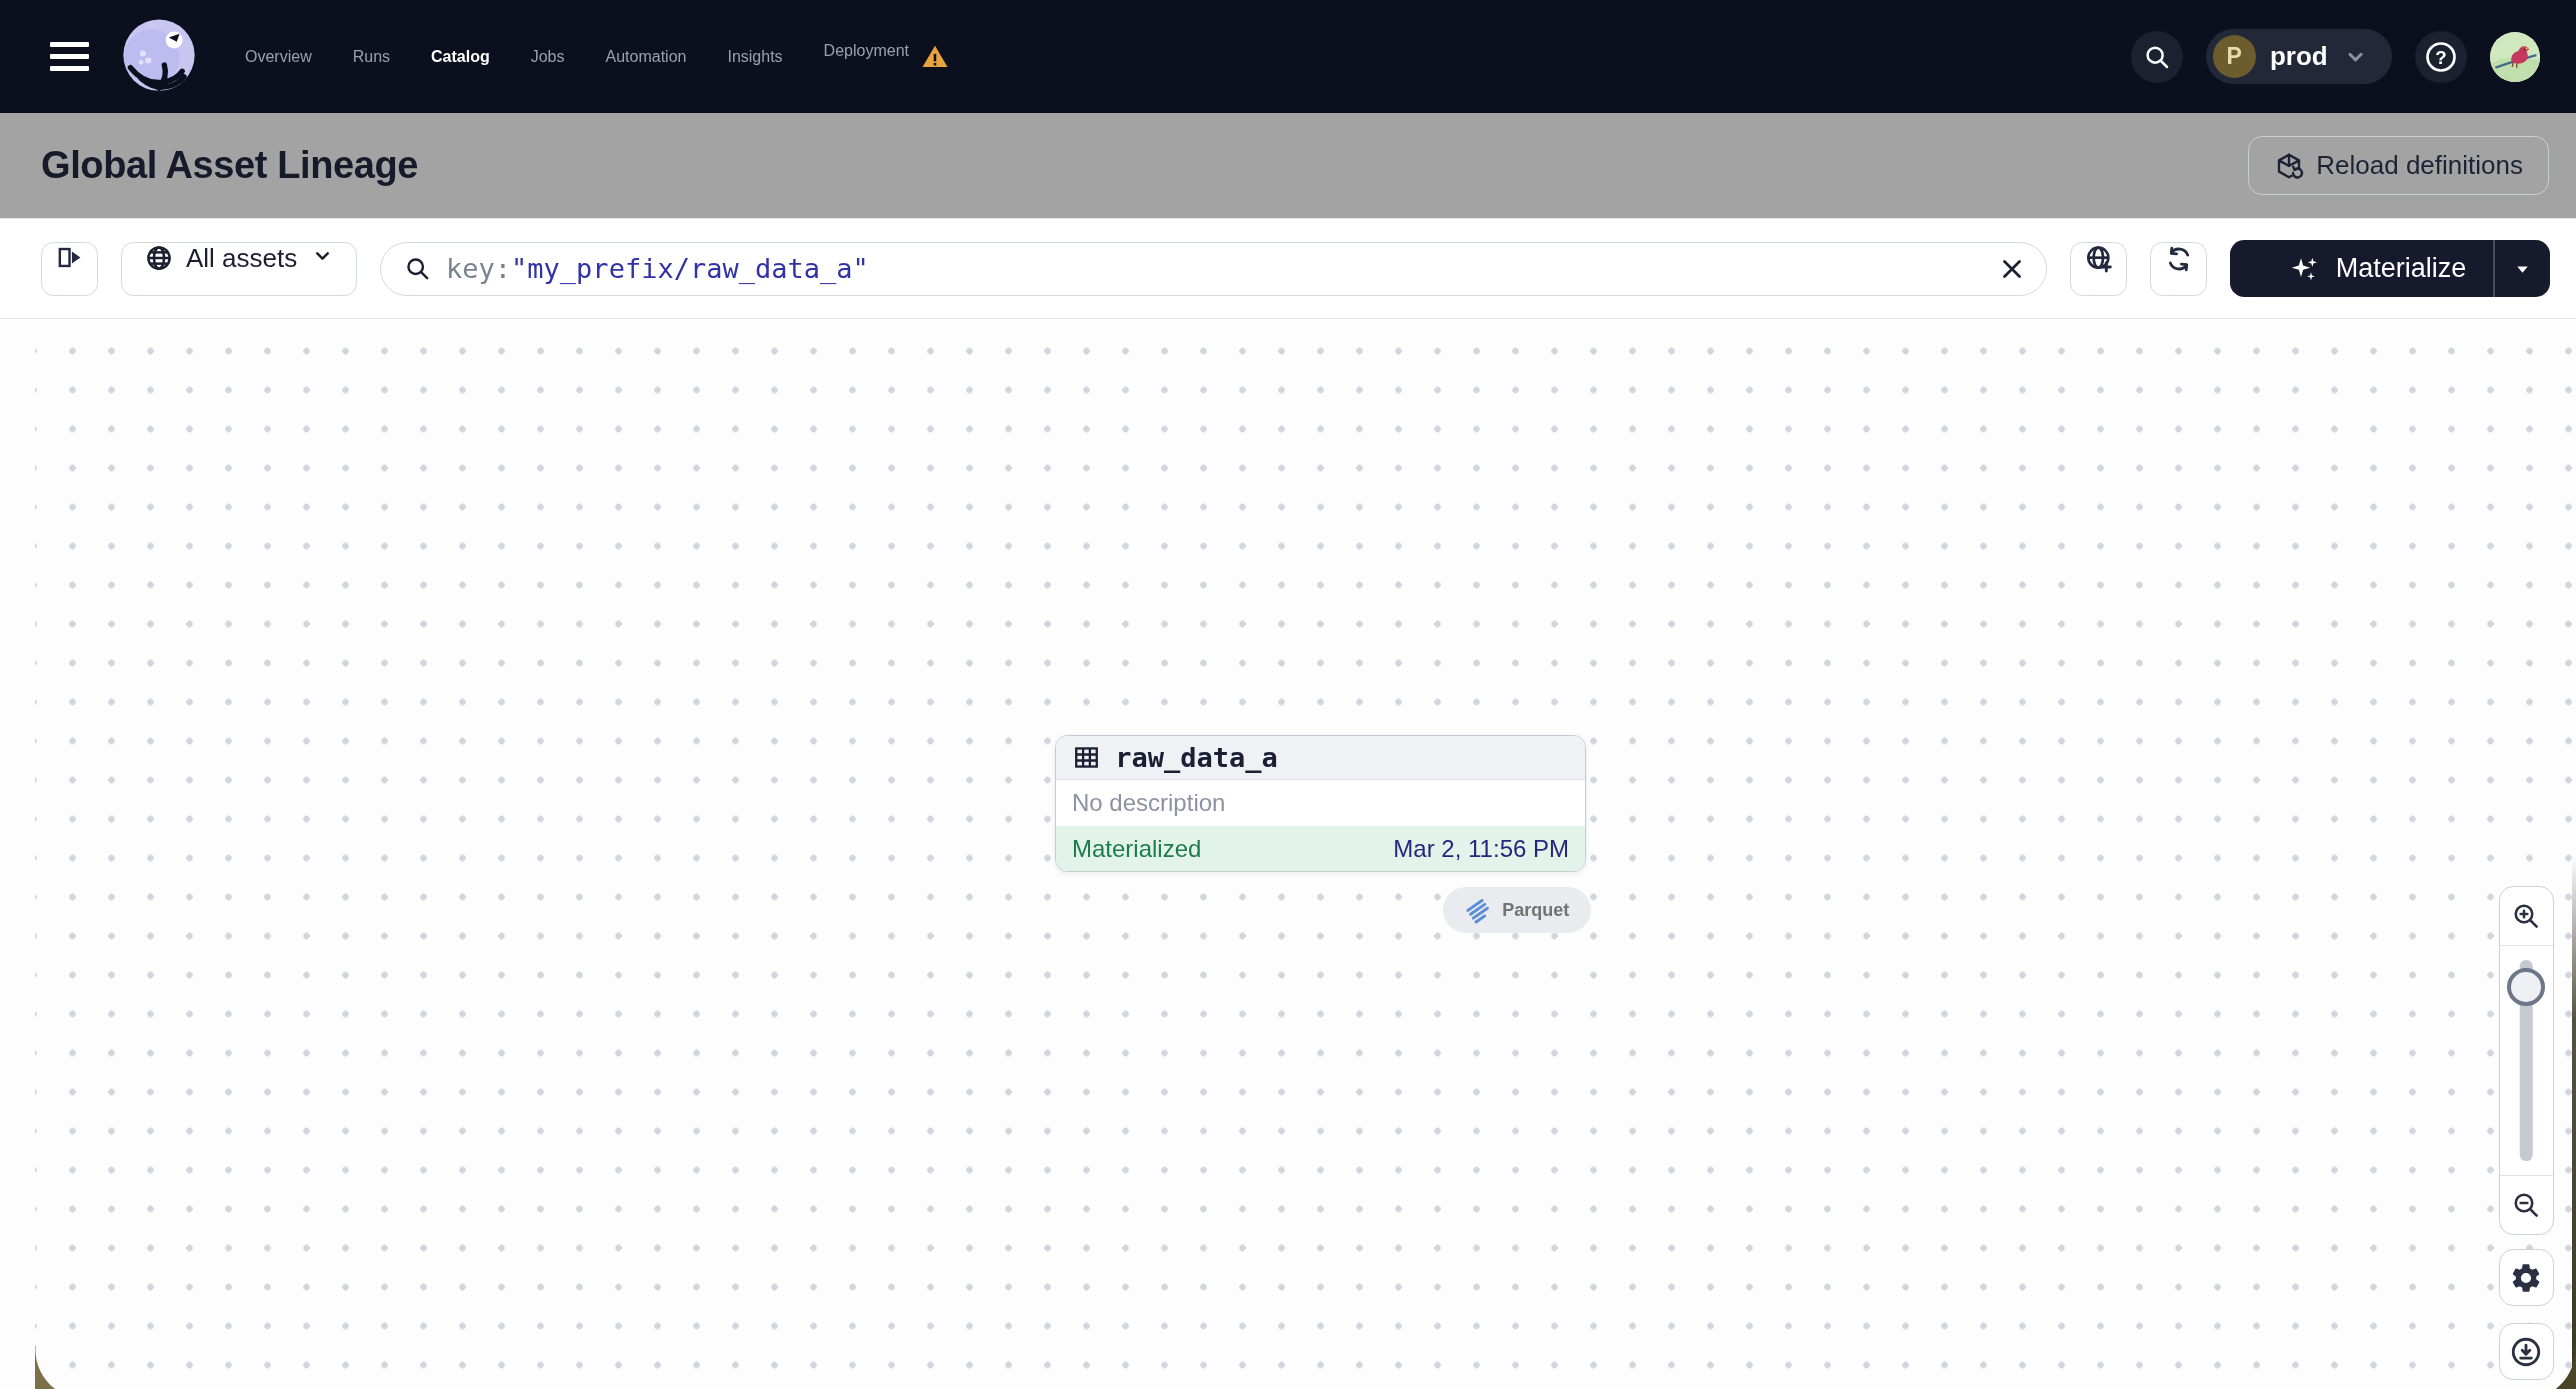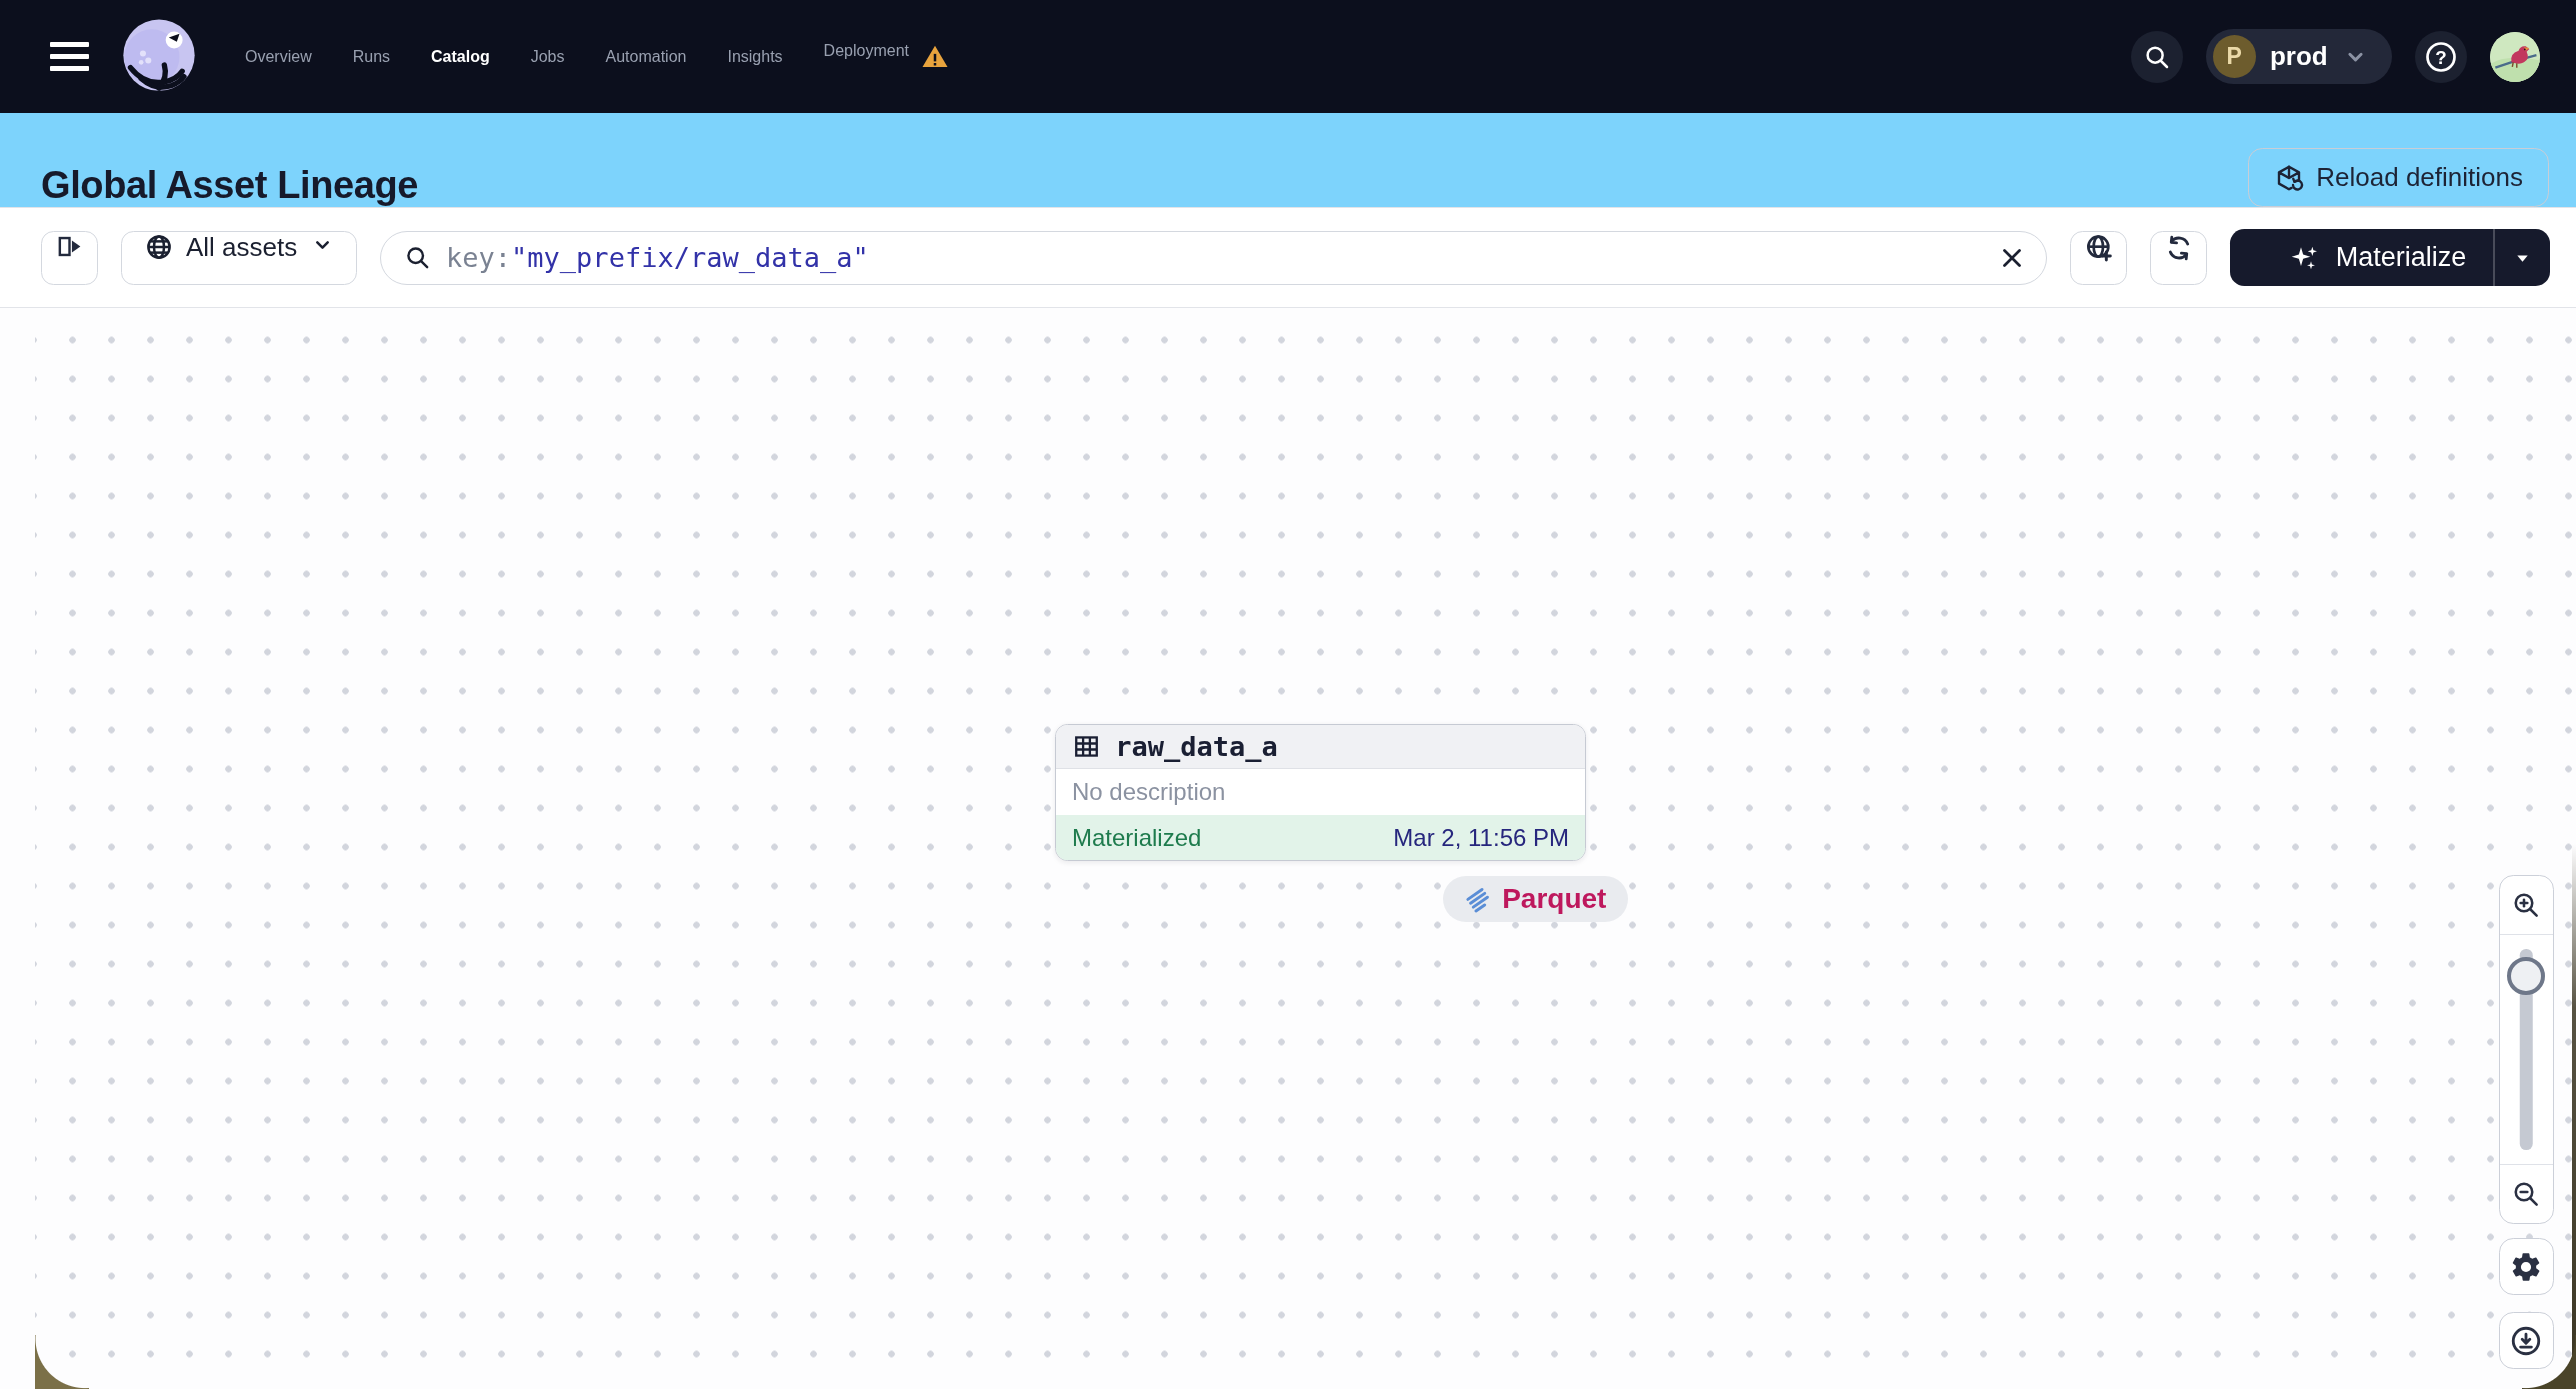--- a/index.html
+++ b/index.html
@@ -19,22 +19,22 @@
   .nav-item.active { color:#ffffff; font-weight:700; }
   .header-right { margin-left:auto; display:flex; align-items:center; gap:23px; }
   .icon-circle { width:52px; height:52px; border-radius:50%; background:#1c2130; display:flex; align-items:center; justify-content:center; cursor:pointer; }
   .env-pill { height:55px; background:#232839; border-radius:29px; display:flex; align-items:center; padding:0 23px 0 6.3px; gap:14.3px; cursor:pointer; }
   .env-avatar { width:43px; height:43px; border-radius:50%; background:#6d5c2d; color:#ead9a8; font-size:23px; font-weight:700; display:flex; align-items:center; justify-content:center; }
   .env-label { font-size:26px; font-weight:700; color:#fff; }
   .user-avatar { width:50px; height:50px; border-radius:50%; overflow:hidden; background:#cfe8c0; cursor:pointer; }
 
   
   .title-bar {
-    height:95px; background:#7dd3fc; border-bottom:0.9px solid #e2e4e9;
-    display:flex; align-items:flex-end; padding:0 27px 0 41px;
+    height:106px; background:#a3a3a3; border-bottom:0.9px solid #e2e4e9;
+    display:flex; align-items:center; padding:0 27px 0 41px;
   }
   .page-title { font-size:38px; font-weight:700; color:#161a2b; letter-spacing:-0.4px; }
   .reload-btn {
     margin-left:auto; height:59px; border:1.8px solid #c9cdd6; border-radius:14.3px; background:#fff0;
     display:flex; align-items:center; gap:12.5px; padding:0 25px; font-size:26px; color:#1d2335; cursor:pointer;
   }
 
   
   .toolbar {
     height:100px; background:#fff; border-bottom:0.9px solid #e2e4e9;
@@ -78,21 +78,21 @@
   .node-title { font-family:"DejaVu Sans Mono", monospace; font-size:27px; font-weight:700; color:#1a1f33; }
   .node-body { padding:9.8px 16px; height:46px; display:flex; align-items:center; }
   .node-desc { font-size:24px; color:#8b92a1; }
   .node-footer { background:#e2f3e9; padding:9.8px 16px; height:45px; display:flex; align-items:center; justify-content:space-between; }
   .node-status { font-size:24px; color:#1e7b4d; }
   .node-time { font-size:24px; color:#26267d; }
   .node-tag {
     position:absolute; left:1408px; top:568px; height:46px; background:#e9ebef; border-radius:23px;
     display:flex; align-items:center; gap:10.7px; padding:0 21.5px; cursor:pointer;
   }
-  .tag-label { font-size:28px; font-weight:700; color:#be185d; }
+  .tag-label { font-size:18px; font-weight:700; color:#737373; }
 
   
   .zoom-group {
     position:absolute; right:22.3px; top:567px; width:55px; height:349px;
     background:#fff; border:1.8px solid #ccd0d9; border-radius:14.3px;
     display:flex; flex-direction:column;
   }
   .zoom-btn { height:59px; display:flex; align-items:center; justify-content:center; cursor:pointer; color:#2a3042; flex:0 0 auto; }
   .zoom-btn.top { border-bottom:0.9px solid #dfe2e8; }
   .zoom-btn.bottom { border-top:0.9px solid #dfe2e8; }

